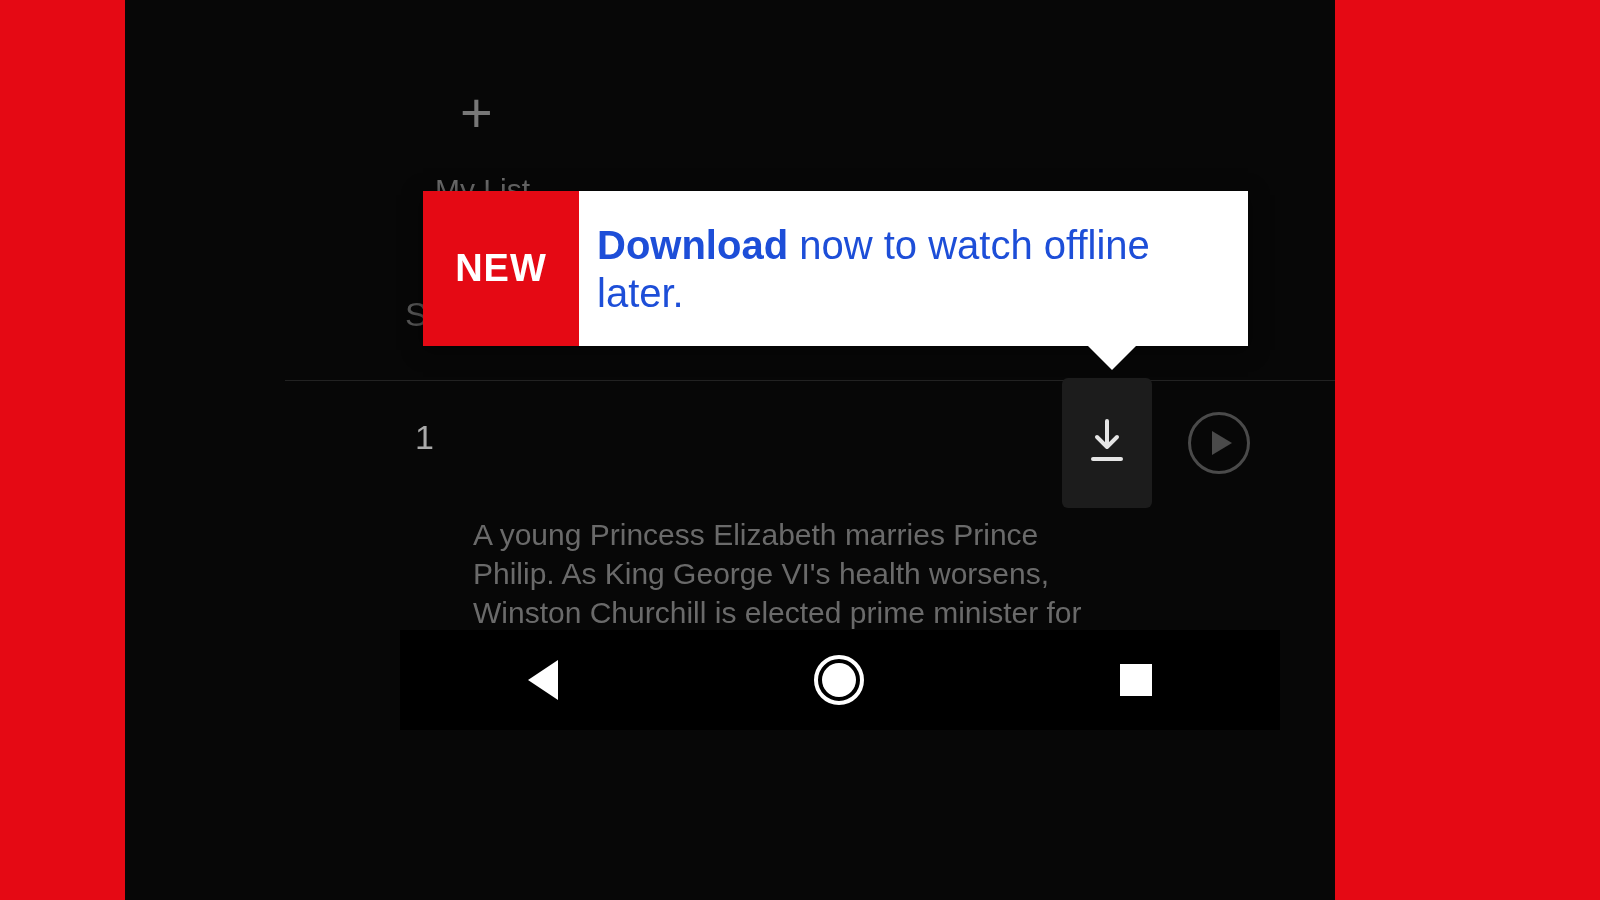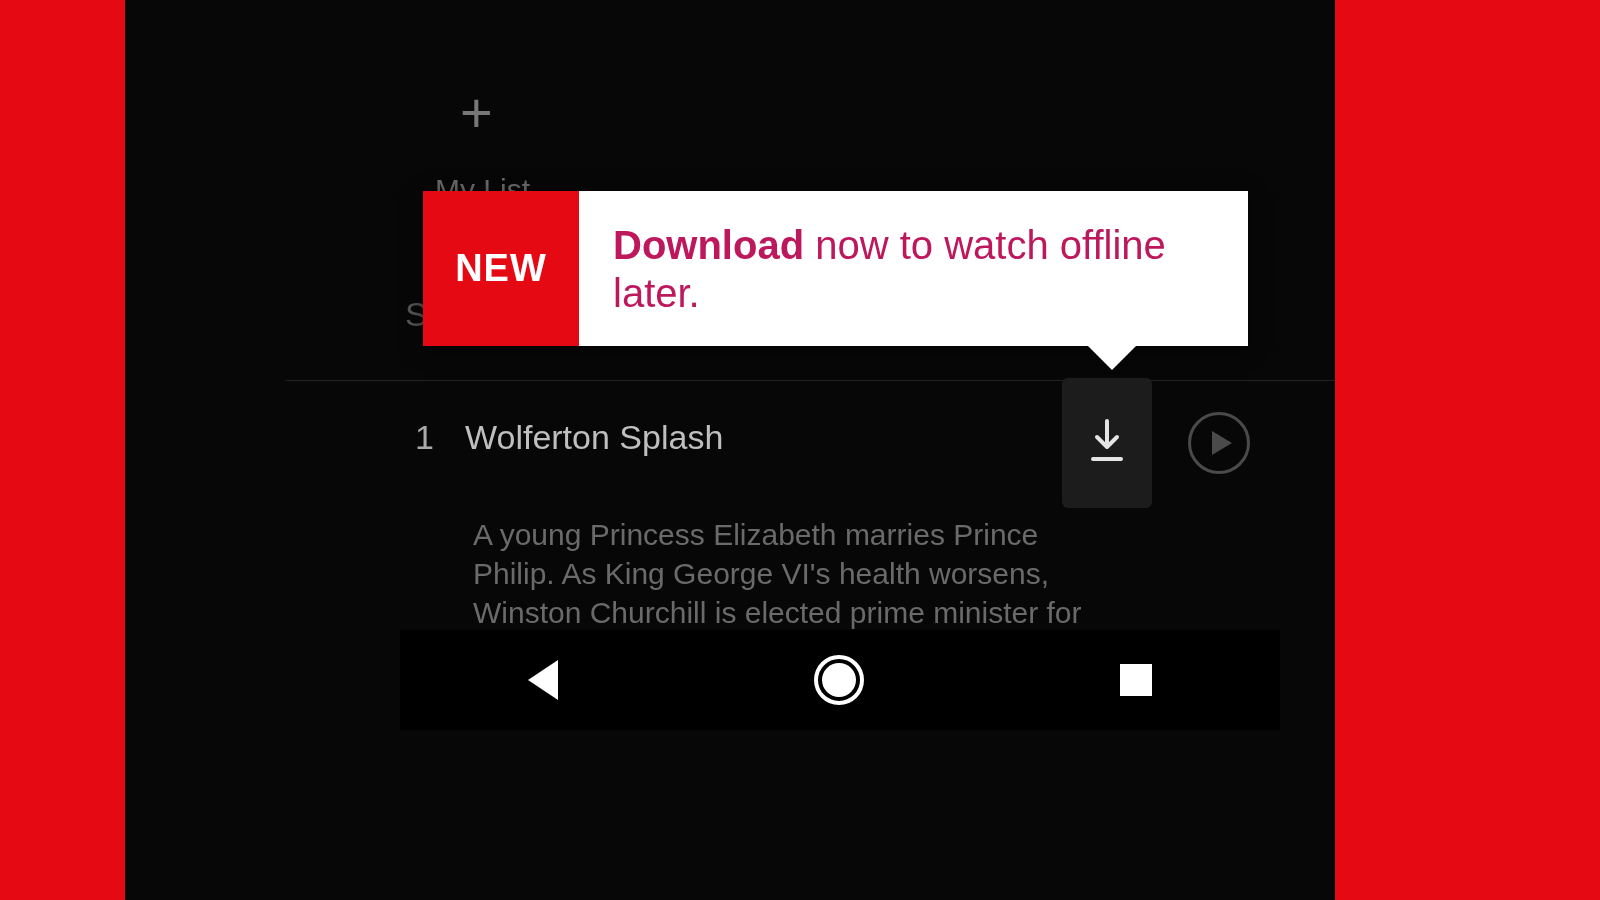--- a/index.html
+++ b/index.html
@@ -60,24 +60,24 @@
     font-size: 38px;
     font-weight: 700;
     letter-spacing: 1px;
     display: flex;
     align-items: center;
     justify-content: center;
   }
   .tooltip-body {
     flex: 1;
     background: #fff;
-    color: #be185d;
+    color: #1d4ed8;
     font-size: 40px;
     line-height: 1.2;
-    padding: 24px 34px;
+    padding: 24px 18px;
     display: flex;
     align-items: center;
   }
   .tooltip-body b { font-weight: 700; }
   .tooltip-arrow {
     position: absolute;
     bottom: -24px;
     left: 665px;
     width: 0; height: 0;
     border-left: 24px solid transparent;
@@ -210,21 +210,20 @@
         <b>Download</b><span> now to watch offline later.</span>
       </span>
     </div>
     <div class="tooltip-arrow"></div>
   </div>
 
   <div class="divider"></div>
 
   <div class="episode-row">
     <div class="episode-num">1</div>
-    <div class="episode-title">Wolferton Splash</div>
   </div>
 
   <div class="download-btn">
     <span>
       <svg viewBox="0 0 40 44">
         <path d="M20 2 L20 28 M10 18 L20 28 L30 18" stroke="#e5e5e5" stroke-width="4" fill="none" stroke-linecap="round" stroke-linejoin="round"></path>
         <line x1="6" y1="40" x2="34" y2="40" stroke="#e5e5e5" stroke-width="4" stroke-linecap="round"></line>
       </svg>
     </span>
   </div>

